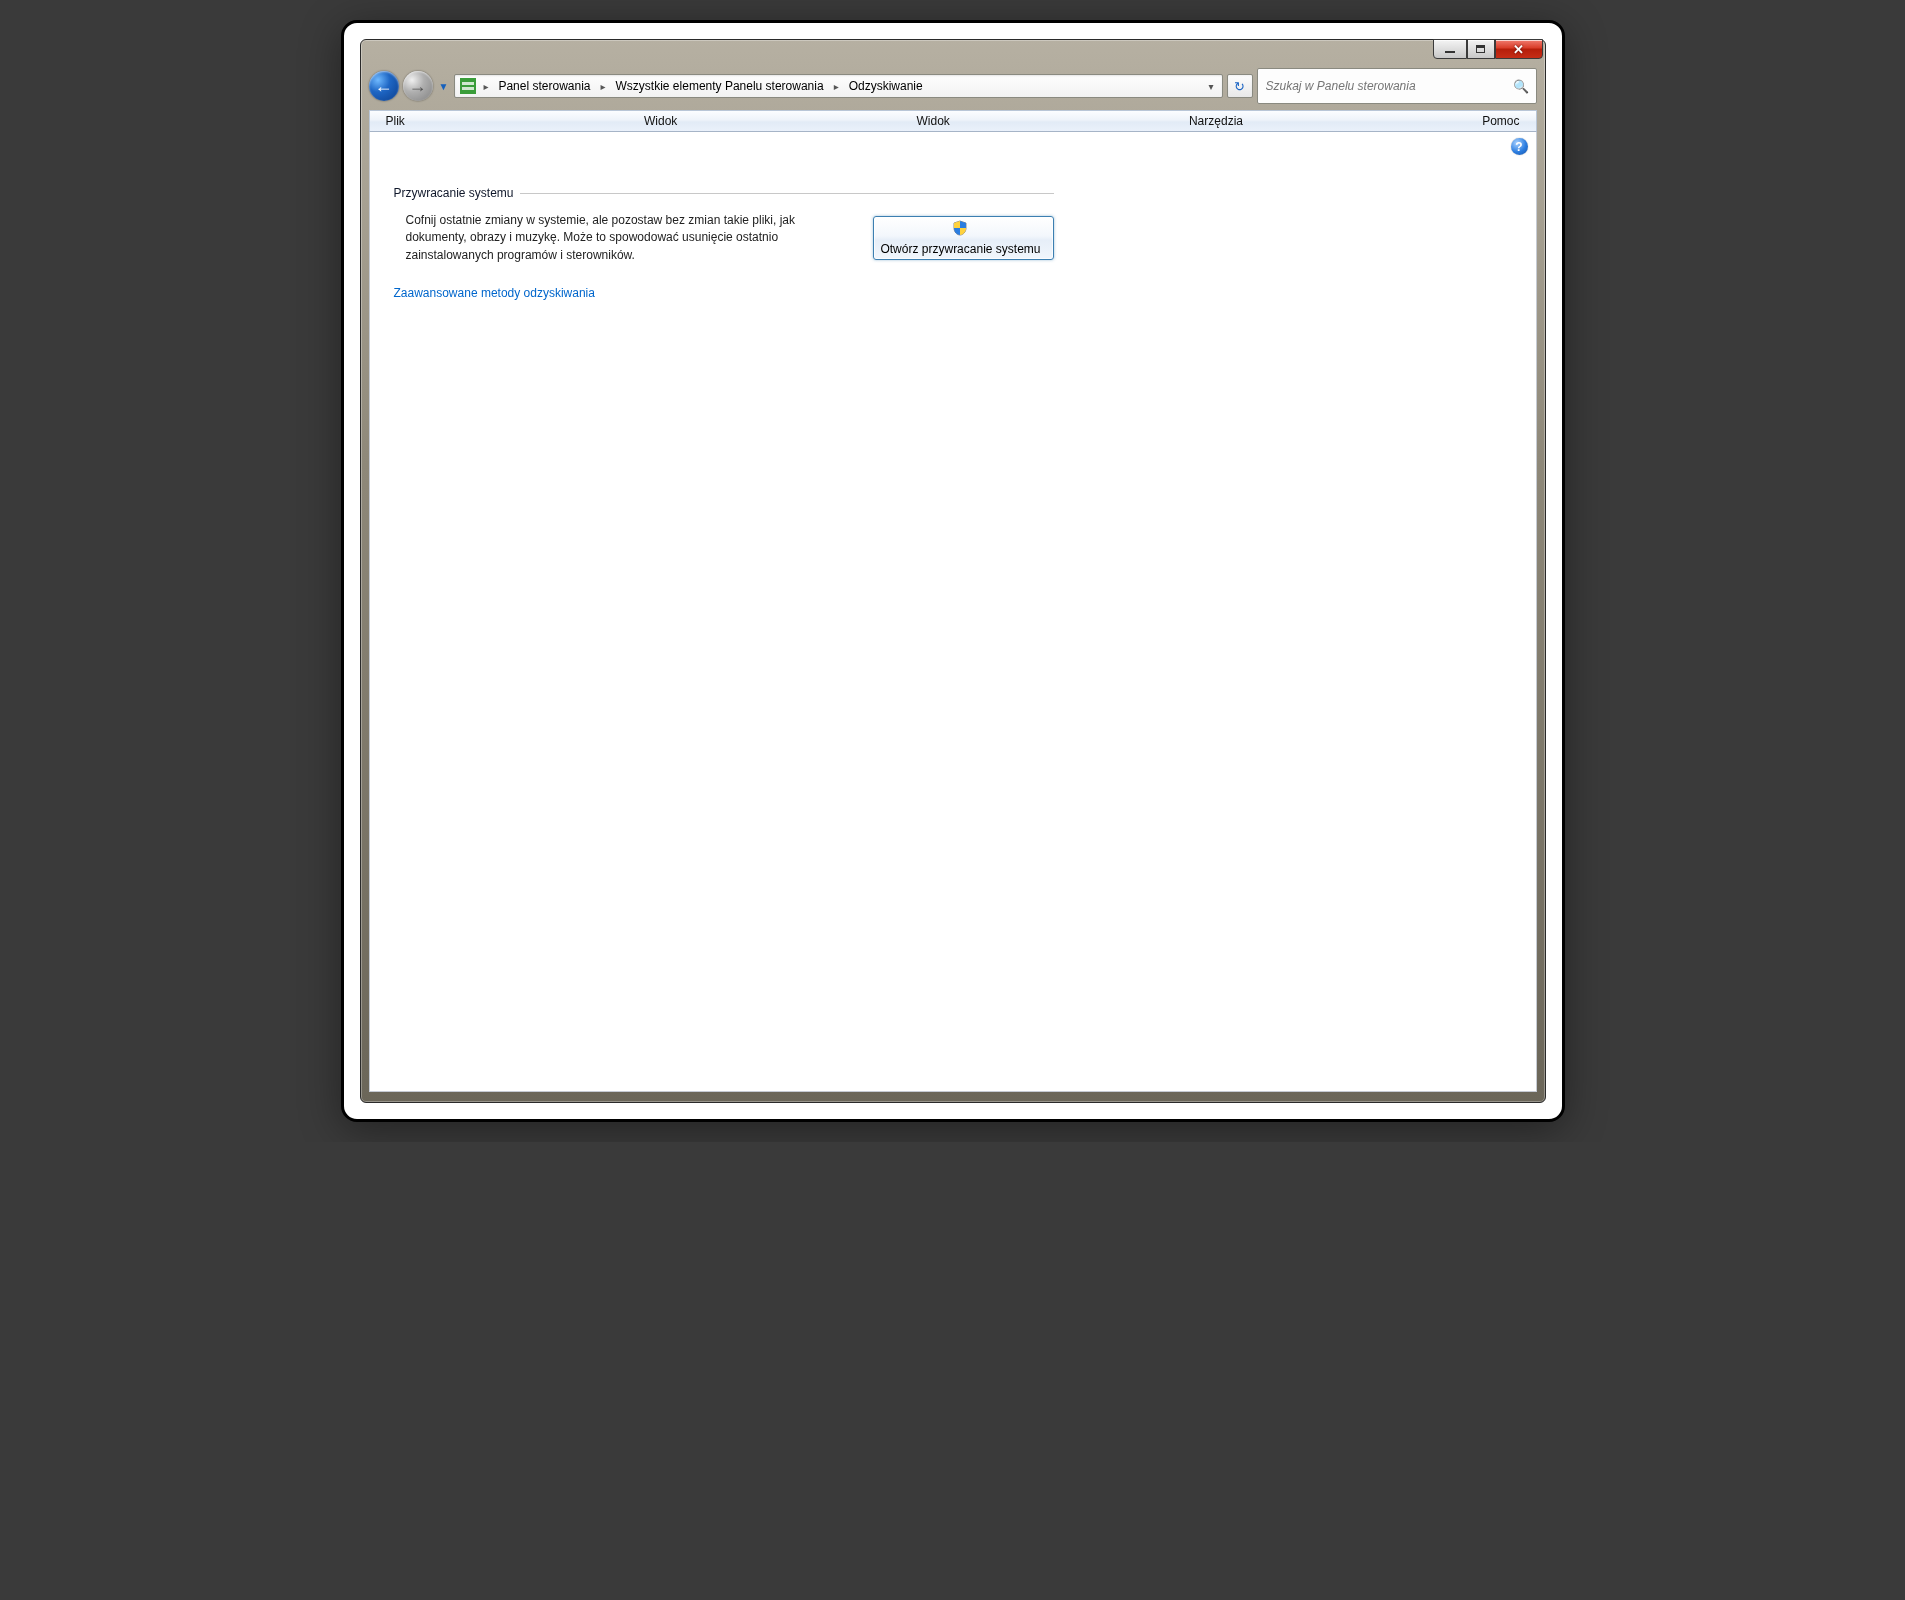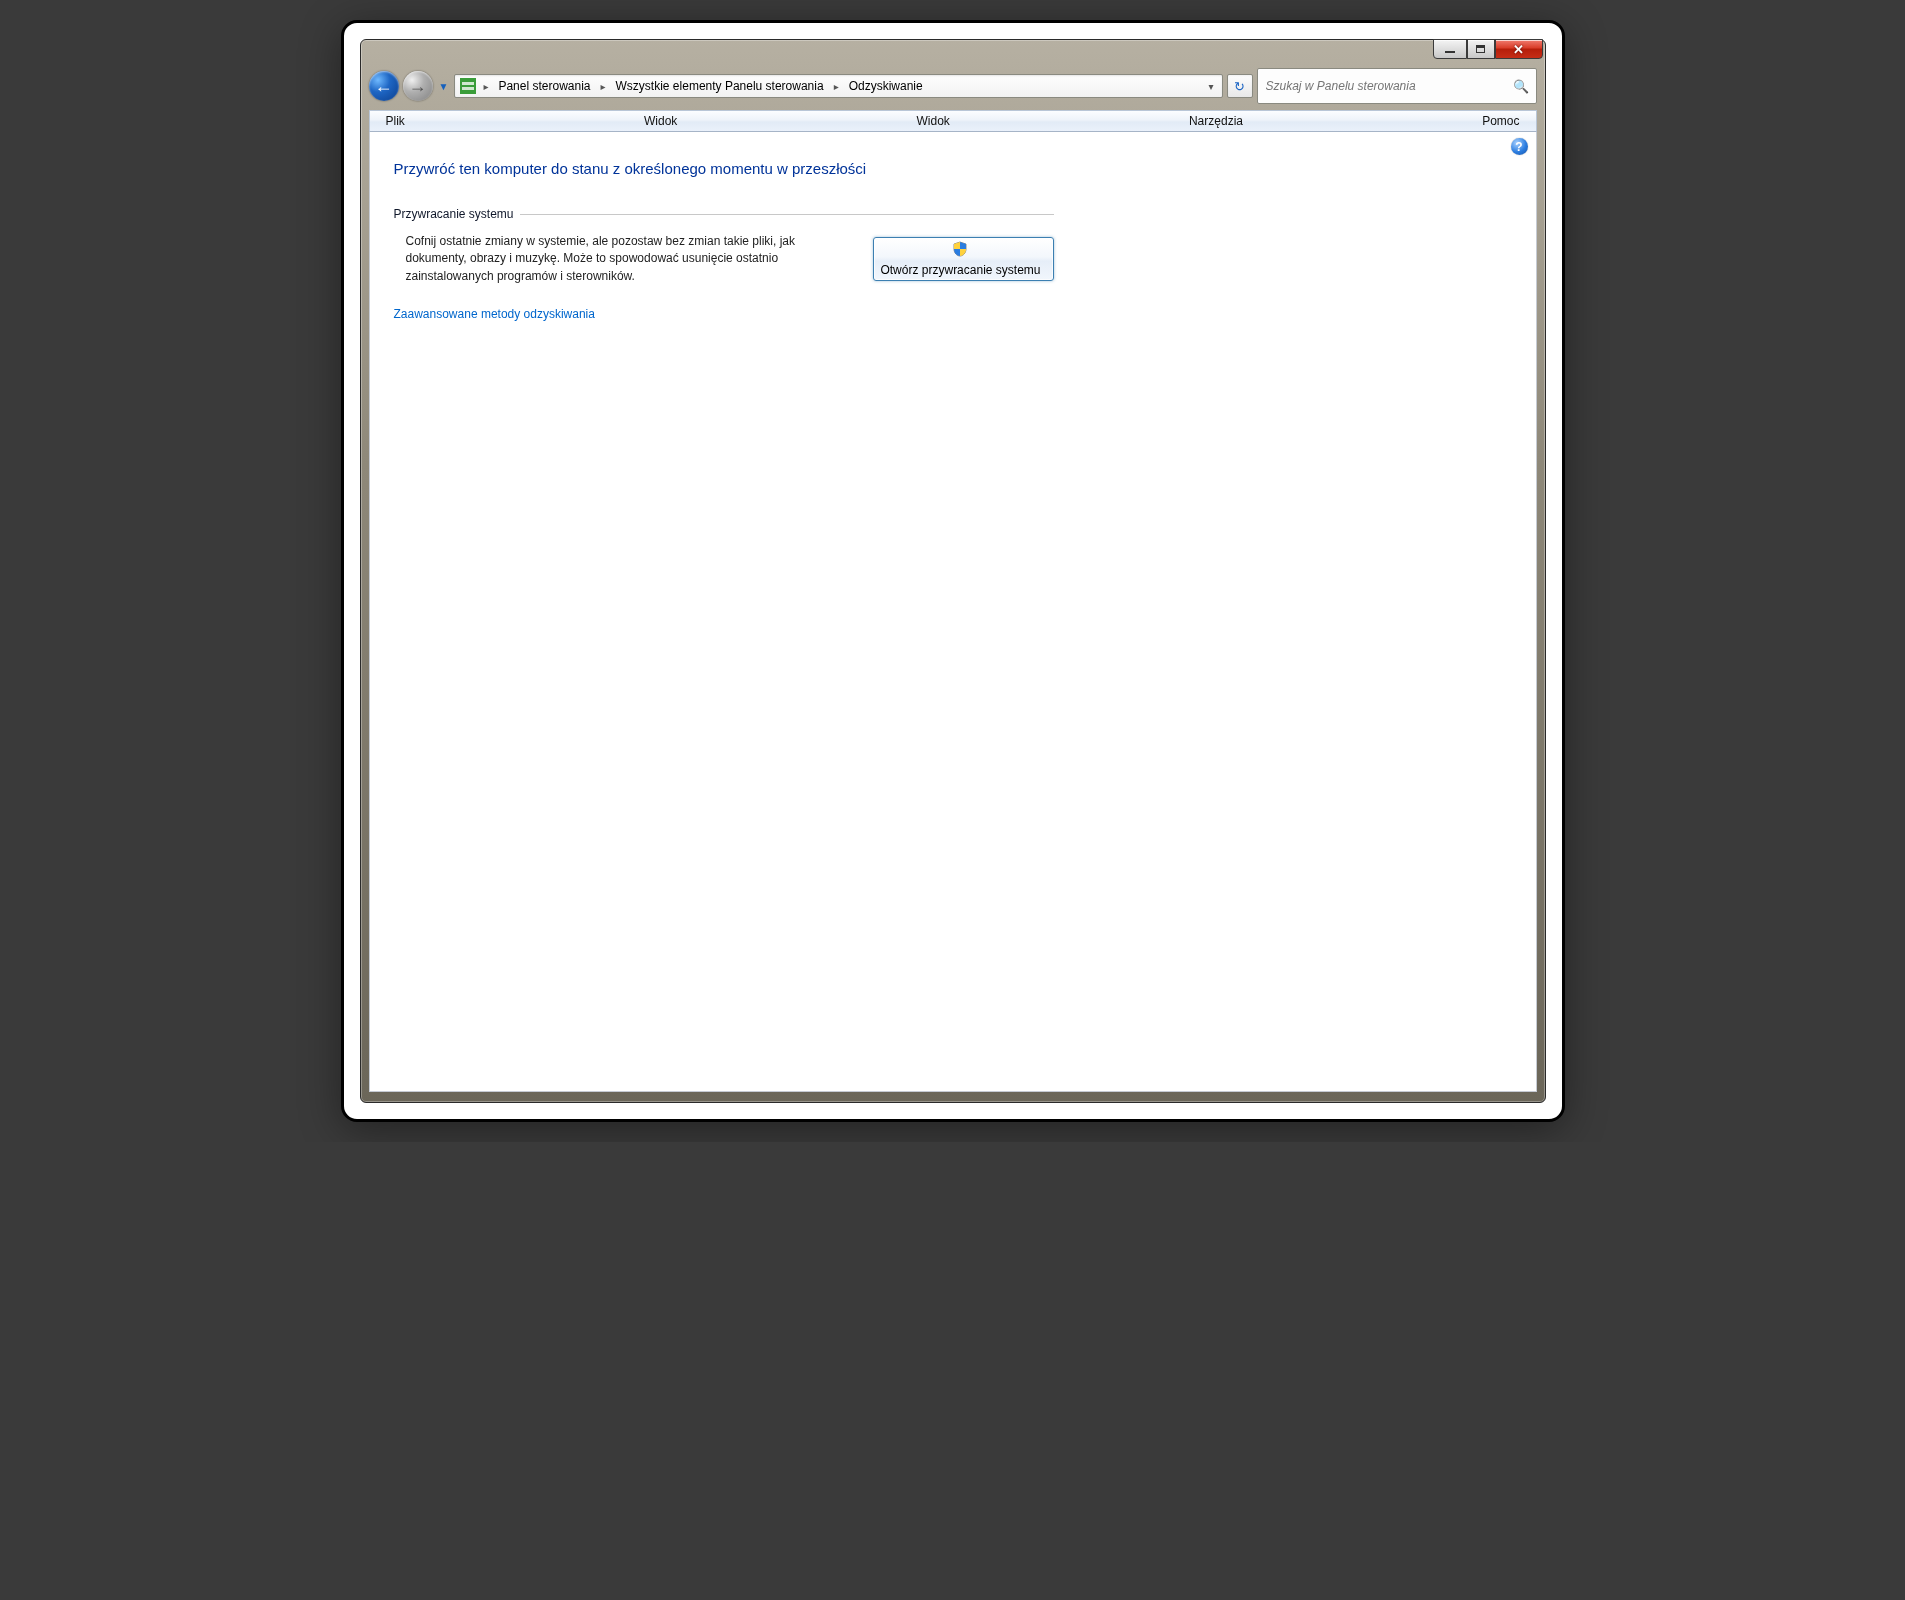--- a/index.html
+++ b/index.html
@@ -301,21 +301,20 @@
       <div class="menu-item">Narzędzia</div>
       <div class="menu-item">Pomoc</div>
     </div>
 
     <div class="body-row">
 
 
       <div class="content">
         <div class="help-dot">?</div>
 
-        <h1 class="page-title">Przywróć ten komputer do stanu z określonego momentu w przeszłości</h1>
 
         <fieldset class="group">
           <legend>Przywracanie systemu</legend>
           <div class="group-row">
             <div class="group-text">Cofnij ostatnie zmiany w systemie, ale pozostaw bez zmian takie pliki, jak dokumenty, obrazy i muzykę. Może to spowodować usunięcie ostatnio zainstalowanych programów i sterowników.</div>
             <button class="aero-button">
               <span class="uac-shield">
                 <svg viewBox="0 0 16 16">
                   <path d="M8 1 L14 3 V8 C14 12 11 15 8 15 C5 15 2 12 2 8 V3 Z" fill="#f2f2f2" stroke="#444" stroke-width="0.6"></path>
                   <path d="M8 1 L14 3 V8 H8 Z" fill="#2b7de0"></path>

